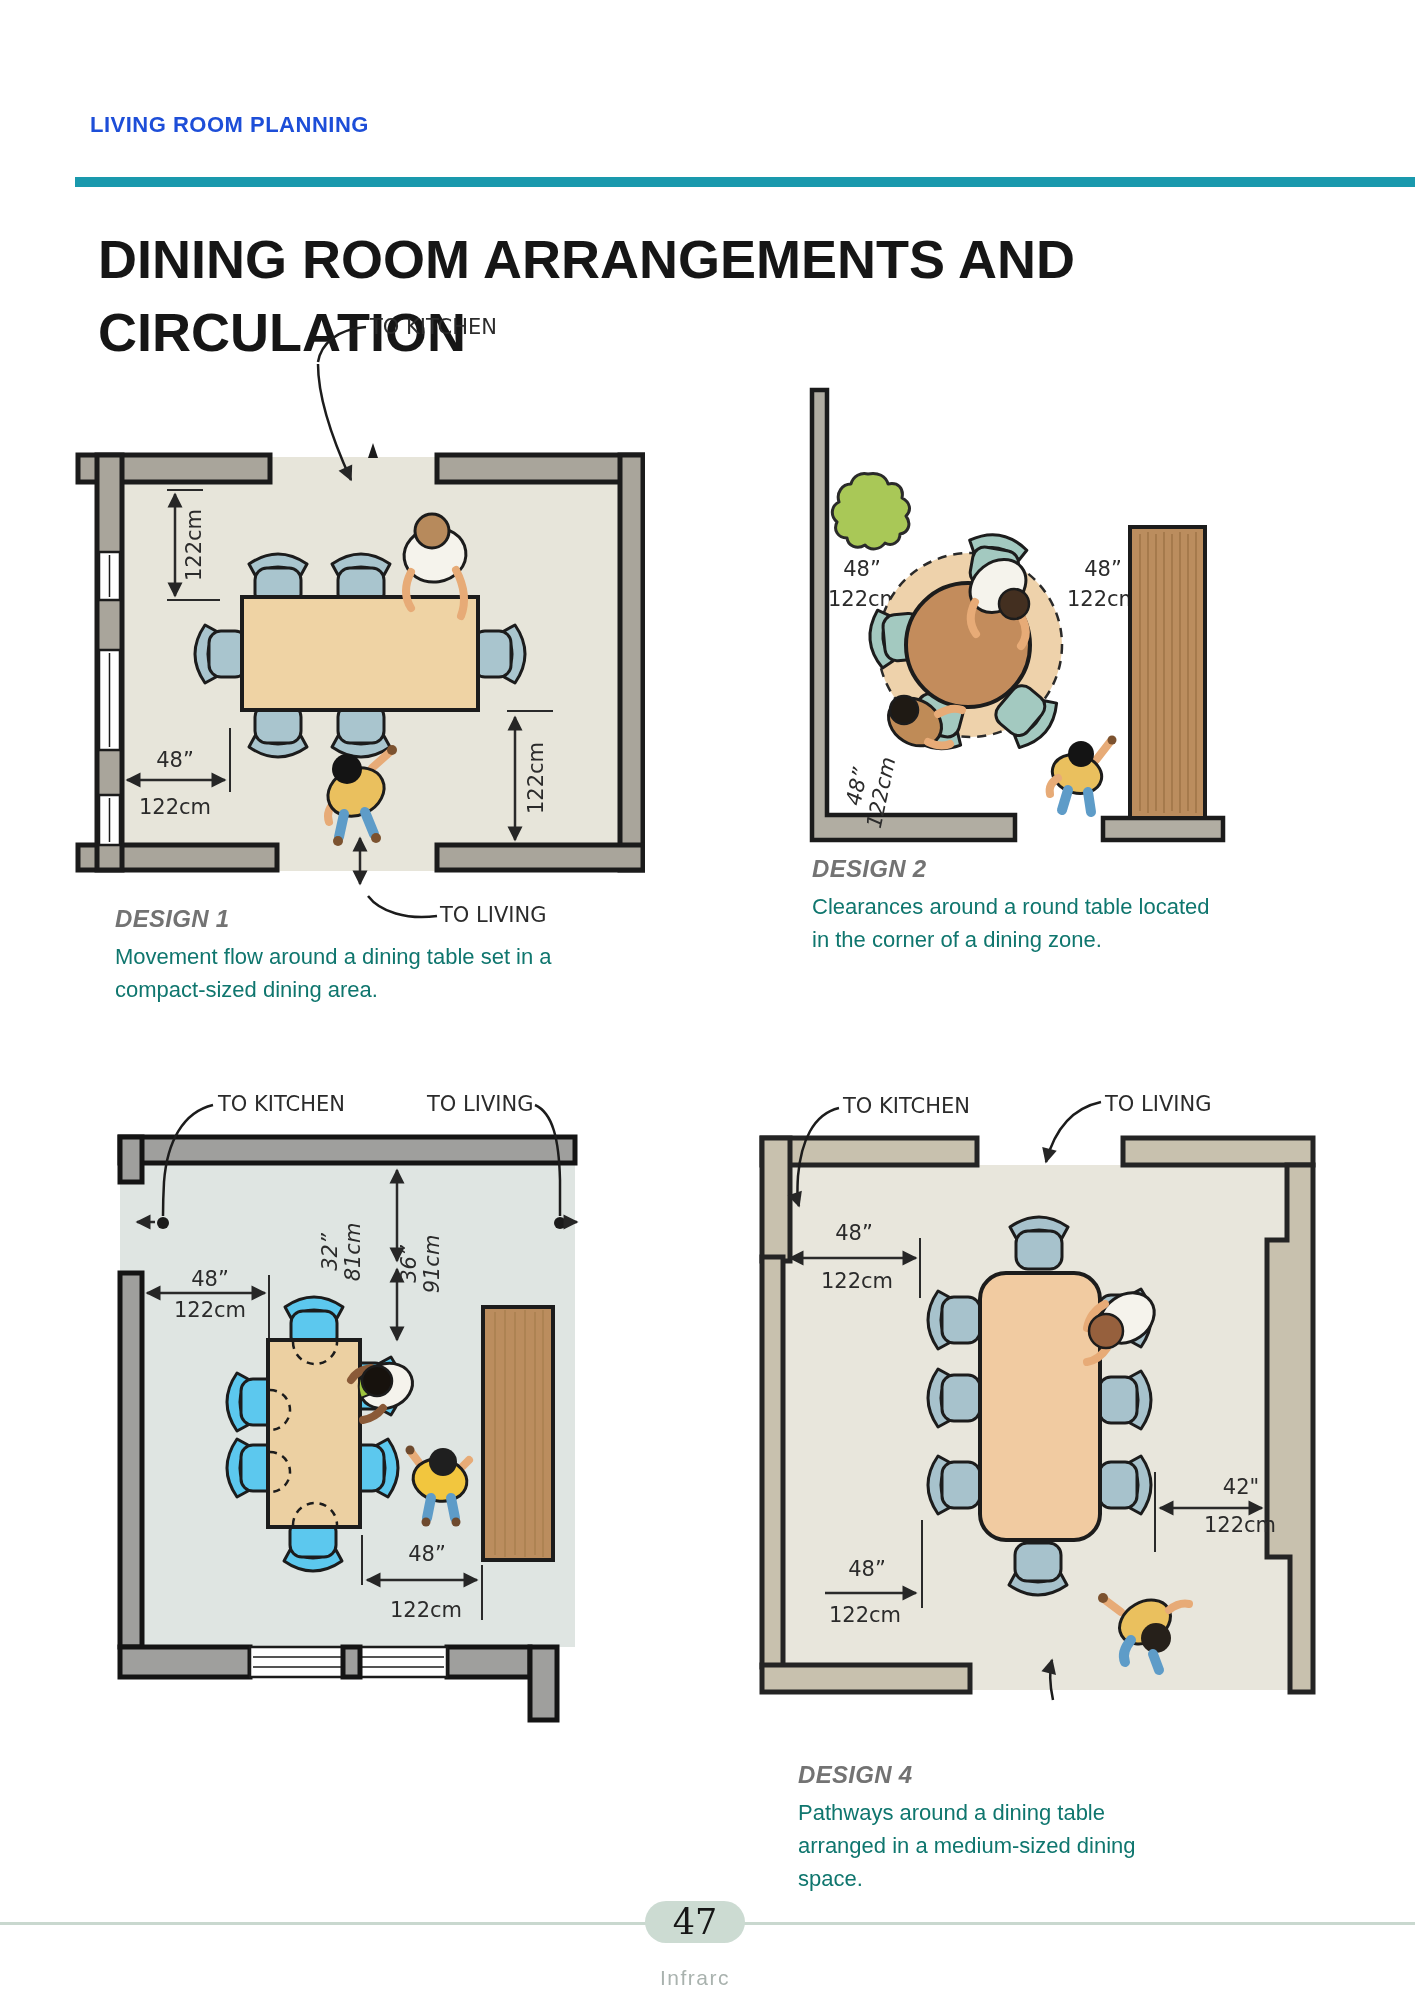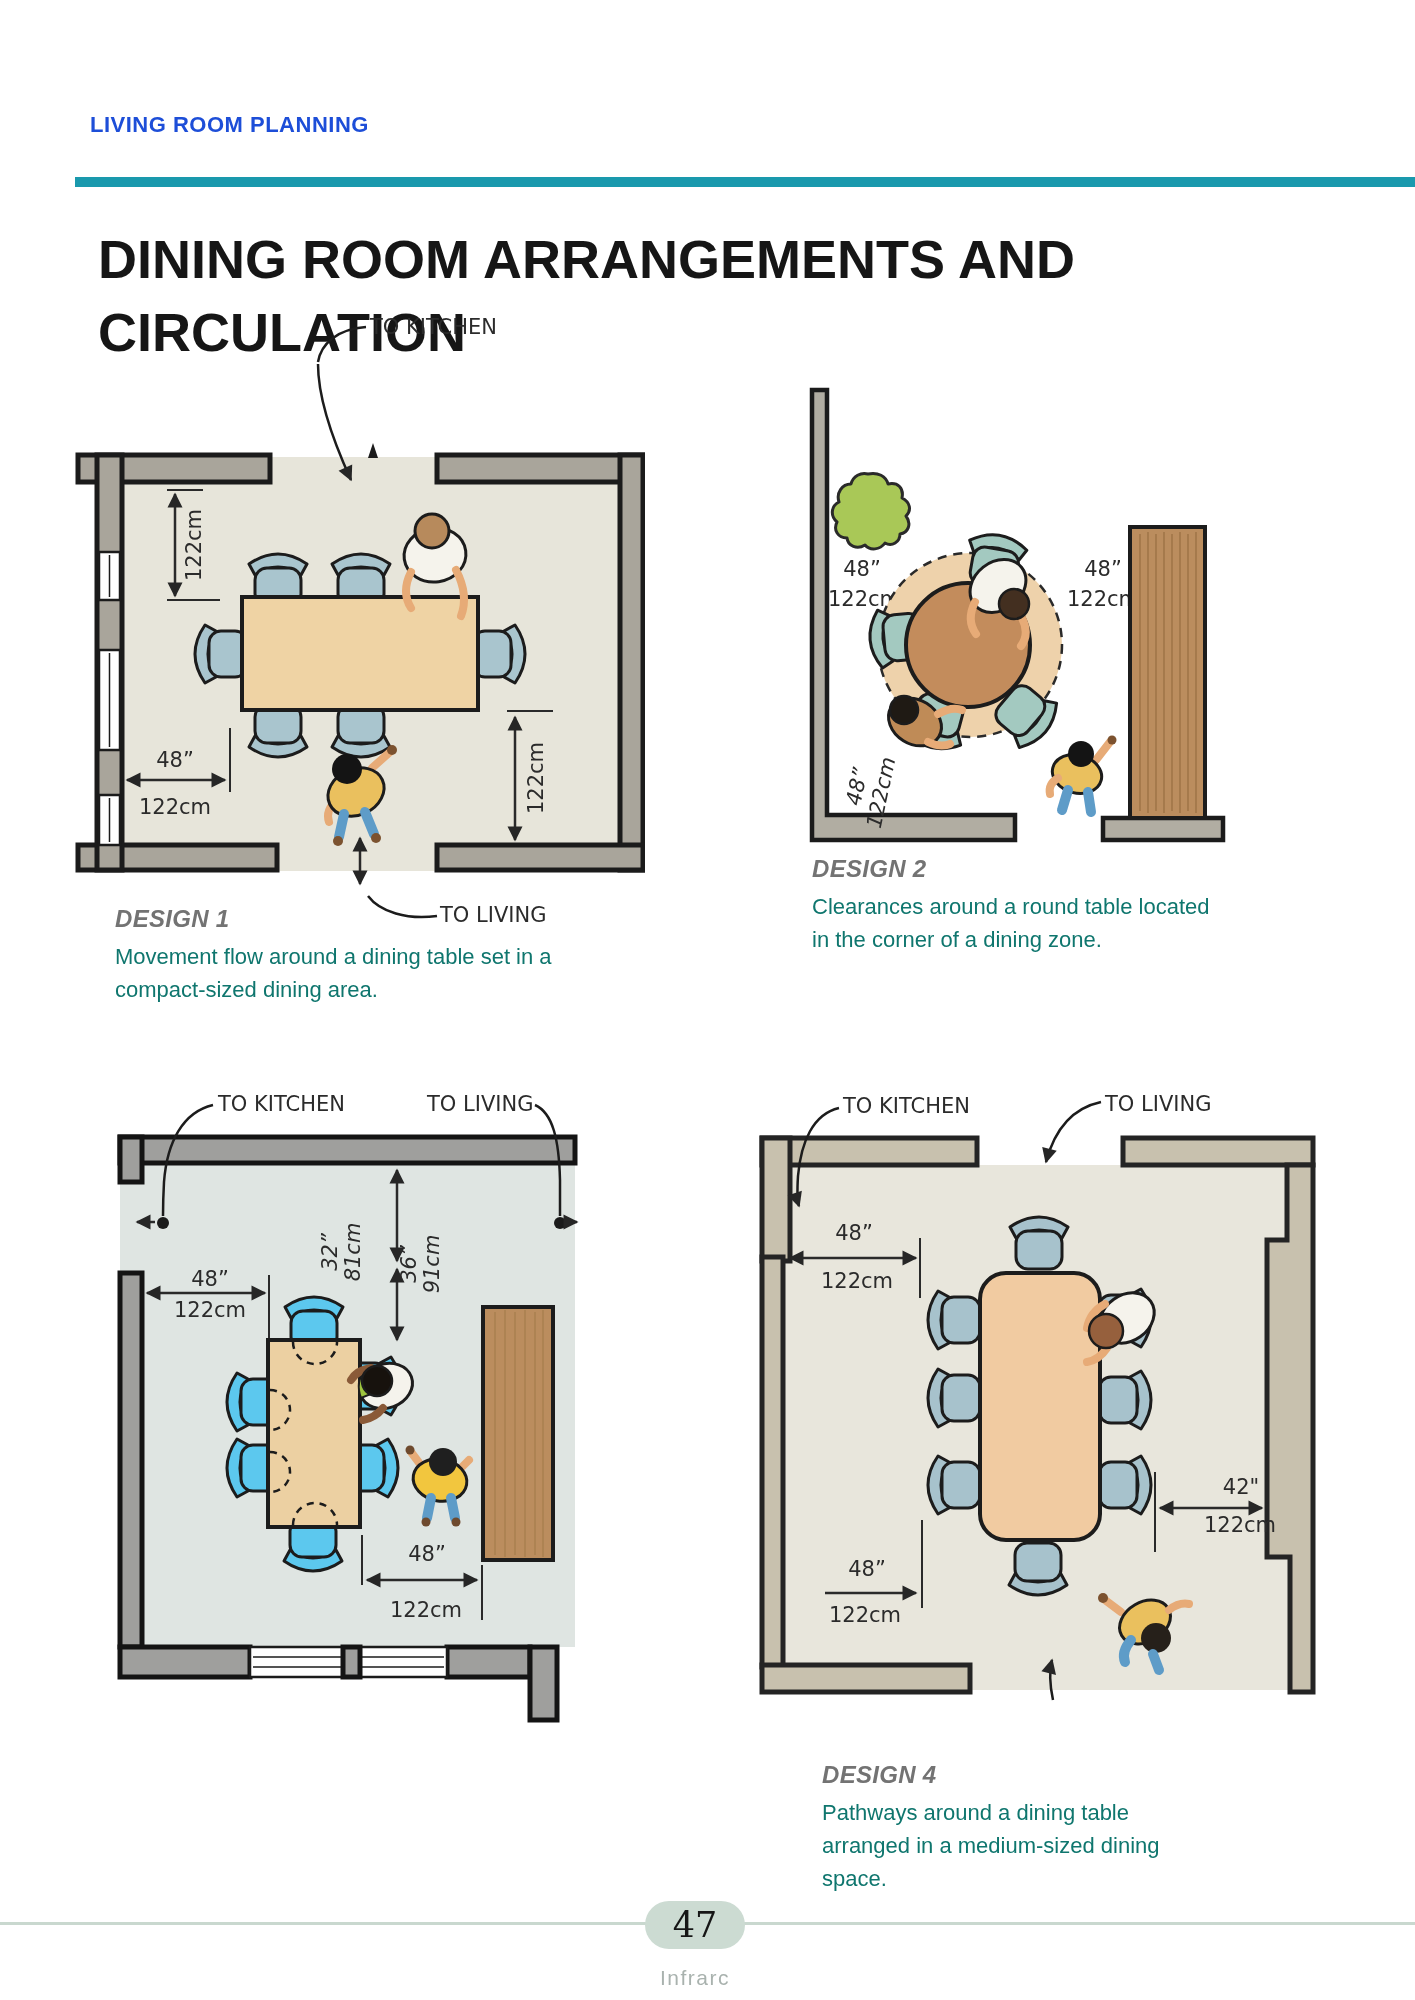--- a/index.html
+++ b/index.html
@@ -406,24 +406,24 @@
   </svg>
 
   <div class="abs caption" style="left:115px;top:905px;width:478px;">
     <h3>DESIGN 1</h3>
     <p>Movement flow around a dining table set in a compact-sized dining area.</p>
   </div>
   <div class="abs caption" style="left:812px;top:855px;width:412px;">
     <h3>DESIGN 2</h3>
     <p>Clearances around a round table located in the corner of a dining zone.</p>
   </div>
-  <div class="abs caption" style="left:822px;top:1761px;width:352px;">
+  <div class="abs caption" style="left:798px;top:1761px;width:352px;">
     <h3>DESIGN 4</h3>
     <p>Pathways around a dining table arranged in a medium-sized dining space.</p>
   </div>
 
   <div class="abs footer-line" style="left:0;top:1922px;width:1415px;height:3px;"></div>
-  <div class="abs pill" style="left:645px;top:1901px;width:100px;height:48px;">
+  <div class="abs pill" style="left:645px;top:1901px;width:100px;height:42px;">
     <span>47</span>
   </div>
   <div class="abs brand" style="left:600px;top:1954px;width:190px;">Infrarc</div>
 
 </div>
 
 </body></html>

